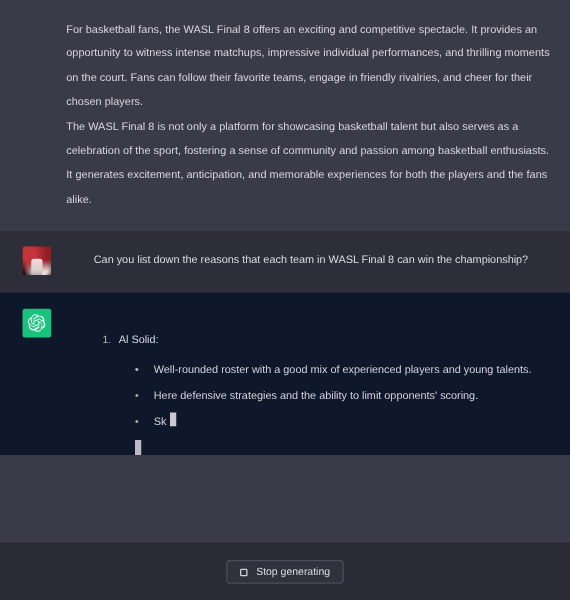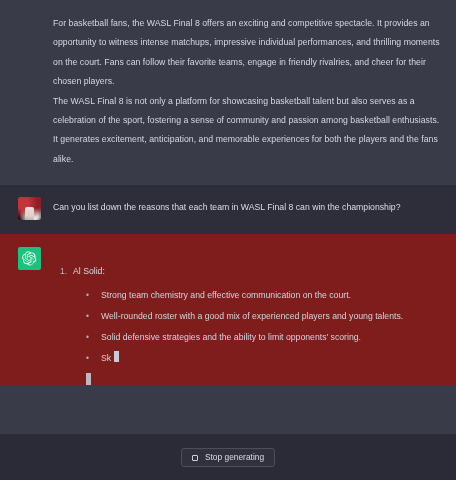--- a/index.html
+++ b/index.html
@@ -33,21 +33,21 @@
     height: 437px;
     overflow: hidden;
     background: #3a3b49;
   }
 
   
   .msg-row {
     width: 100%;
     display: block;
   }
-  .msg-row.assistant { background: #7f1d1d; }
+  .msg-row.assistant { background: #0f172a; }
   .msg-row.user      { background: #2d2e3a; }
 
   .msg-inner {
     display: flex;
     align-items: flex-start;
     padding: 0 14px 0 18px;
   }
 
   
   .avatar {
@@ -85,20 +85,21 @@
     align-items: center;
     justify-content: center;
   }
   .avatar.bot-av svg { width: 15px; height: 15px; display: block; }
 
   
   .msg-body {
     flex: 1 1 auto;
     min-width: 0;
     padding-top: 1px;
+    margin-left: 22px;
   }
 
   .para {
     color: #d7d8e0;
     font-size: 8.7px;
     line-height: 19.4px;
     letter-spacing: .005em;
   }
   .para + .para { }
 
@@ -255,29 +256,28 @@
         <div class="msg-body">
 
           <ol class="answer-list">
             <li>
               <span class="ol-marker">1.</span>
               <span class="li-title">Al Solid:</span>
 
               <ul class="sub-list">
                 <li>
                   <span class="li-bullet">•</span>
-                  <span>Strong team chemistry and effective communication on the court.</span>
                 </li>
                 <li>
                   <span class="li-bullet">•</span>
                   <span>Well-rounded roster with a good mix of experienced players and young talents.</span>
                 </li>
                 <li>
                   <span class="li-bullet">•</span>
-                  <span>Solid defensive strategies and the ability to limit opponents' scoring.</span>
+                  <span>Here defensive strategies and the ability to limit opponents' scoring.</span>
                 </li>
                 <li>
                   <span class="li-bullet">•</span>
                   <span>Sk</span><span class="caret"></span>
                 </li>
               </ul>
               <span class="caret-standalone"></span>
             </li>
           </ol>
         </div>

